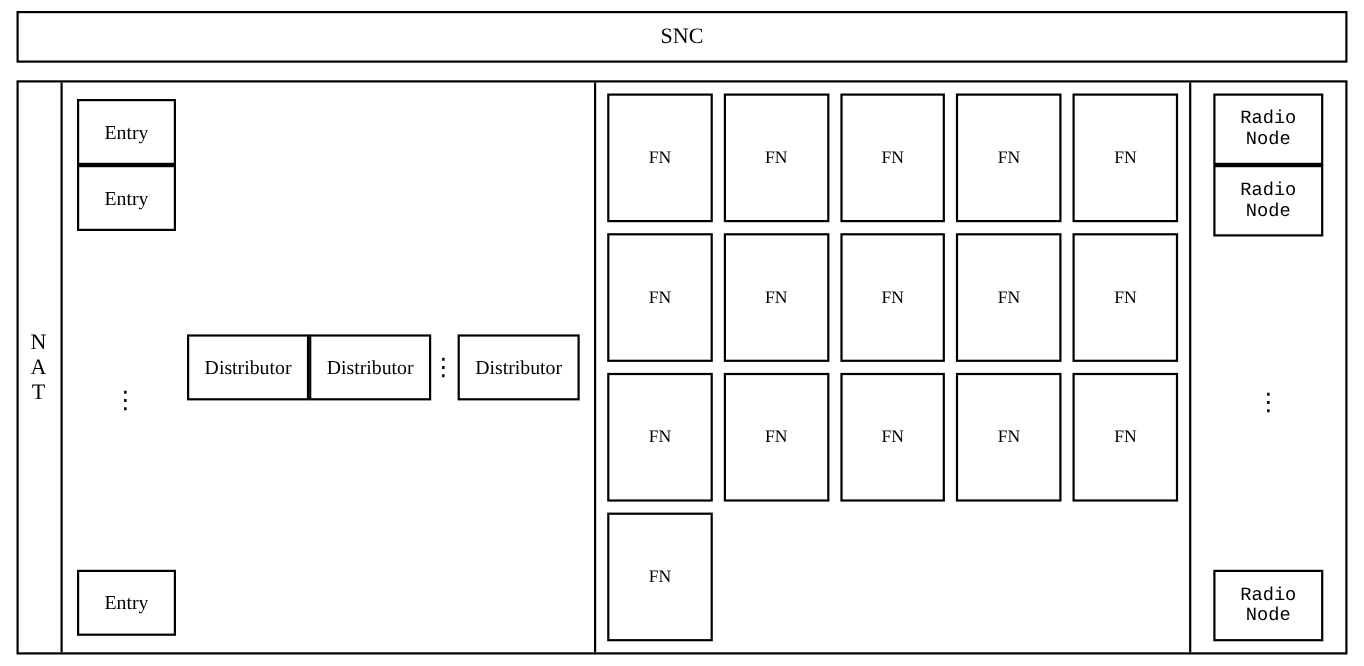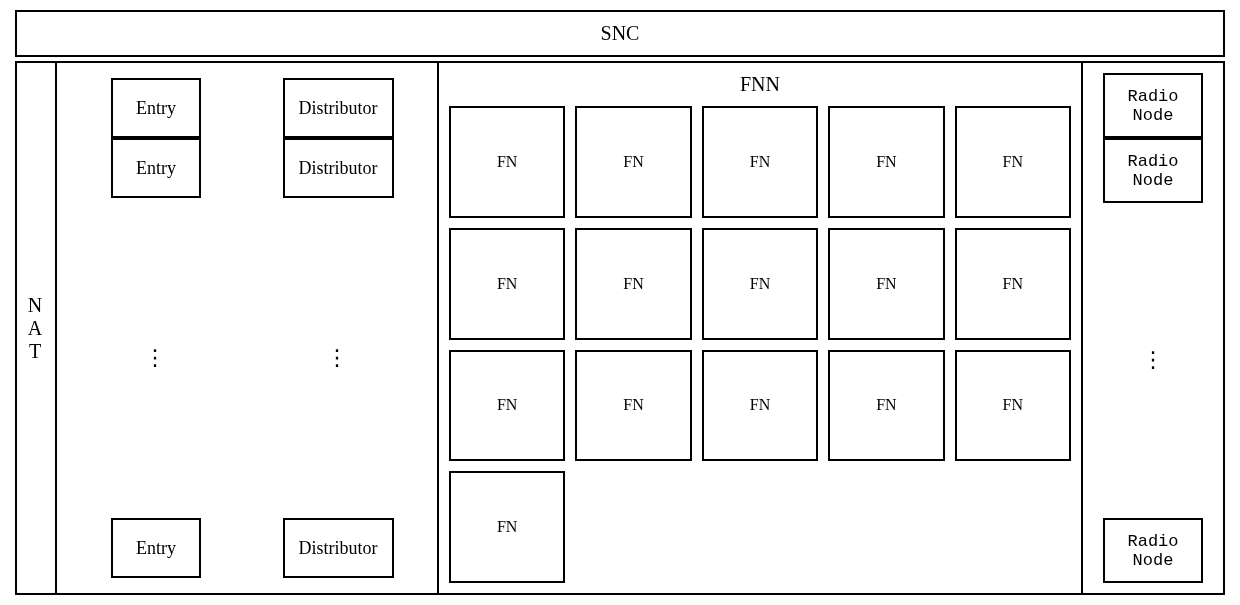--- a/index.html
+++ b/index.html
@@ -15,21 +15,21 @@
       padding: 10px 15px;
     }
 
     
     .snc-box {
       width: 100%;
       border: 2px solid #000;
       text-align: center;
       padding: 10px 0;
       font-size: 20px;
-      margin-bottom: 4px;
+      margin-bottom: 16px;
     }
 
     
     .main-row {
       display: flex;
       flex-direction: row;
       width: 100%;
       flex: 1;
       border: 2px solid #000;
     }
@@ -64,21 +64,21 @@
       display: flex;
       flex-direction: column;
       align-items: center;
       justify-content: space-between;
       flex: 1;
       padding: 5px;
     }
 
     .dist-col {
       display: flex;
-      flex-direction: column;
+      flex-direction: row;
       align-items: center;
       justify-content: center;
       flex: 1;
       padding: 5px;
     }
 
     .node-box {
       border: 2px solid #000;
       text-align: center;
       padding: 10px 14px;
@@ -209,21 +209,20 @@
       <div class="dots">
         <span>⋮</span>
       </div>
       <div class="node-box">
         <span>Distributor</span>
       </div>
     </div>
   </div>
 
   <div class="fnn-col">
-    <div class="fnn-title">FNN</div>
     <div class="fnn-grid">
 
       <div class="fn-box">
           <span>FN</span>
         </div>
       <div class="fn-box">
           <span>FN</span>
         </div>
       <div class="fn-box">
           <span>FN</span>

